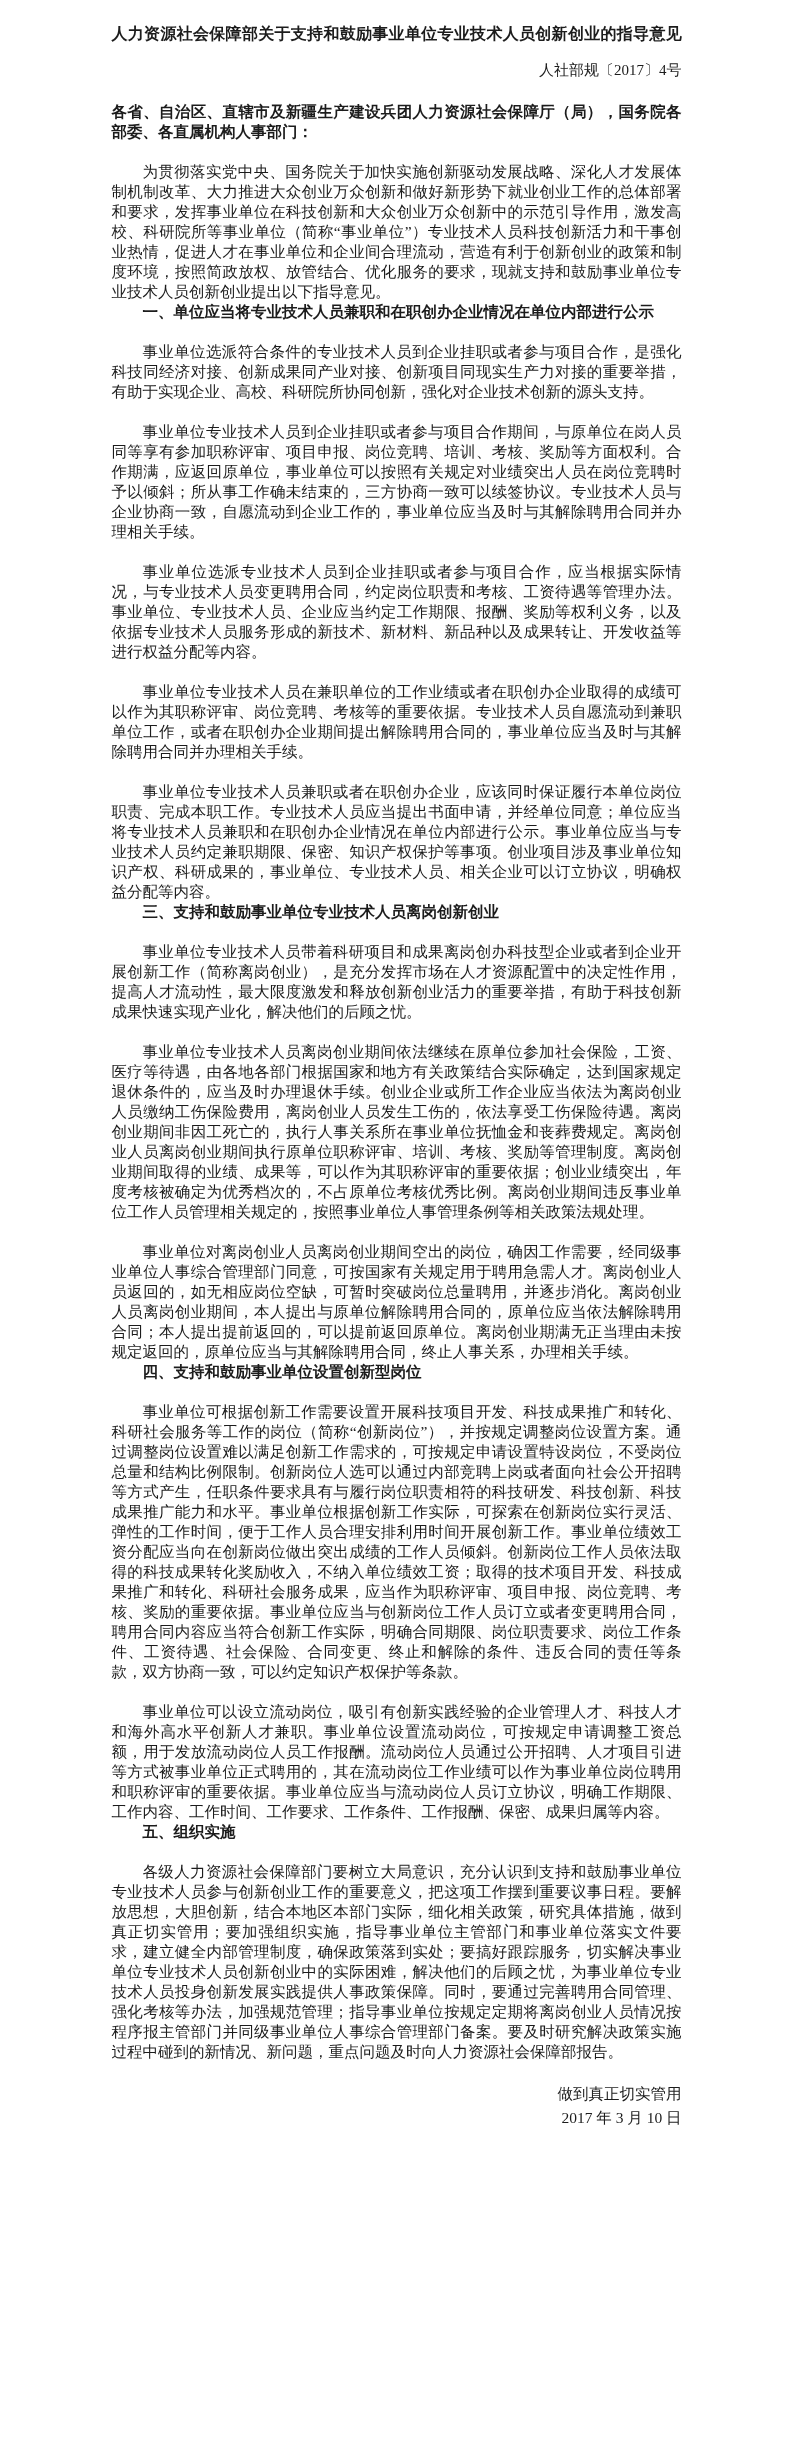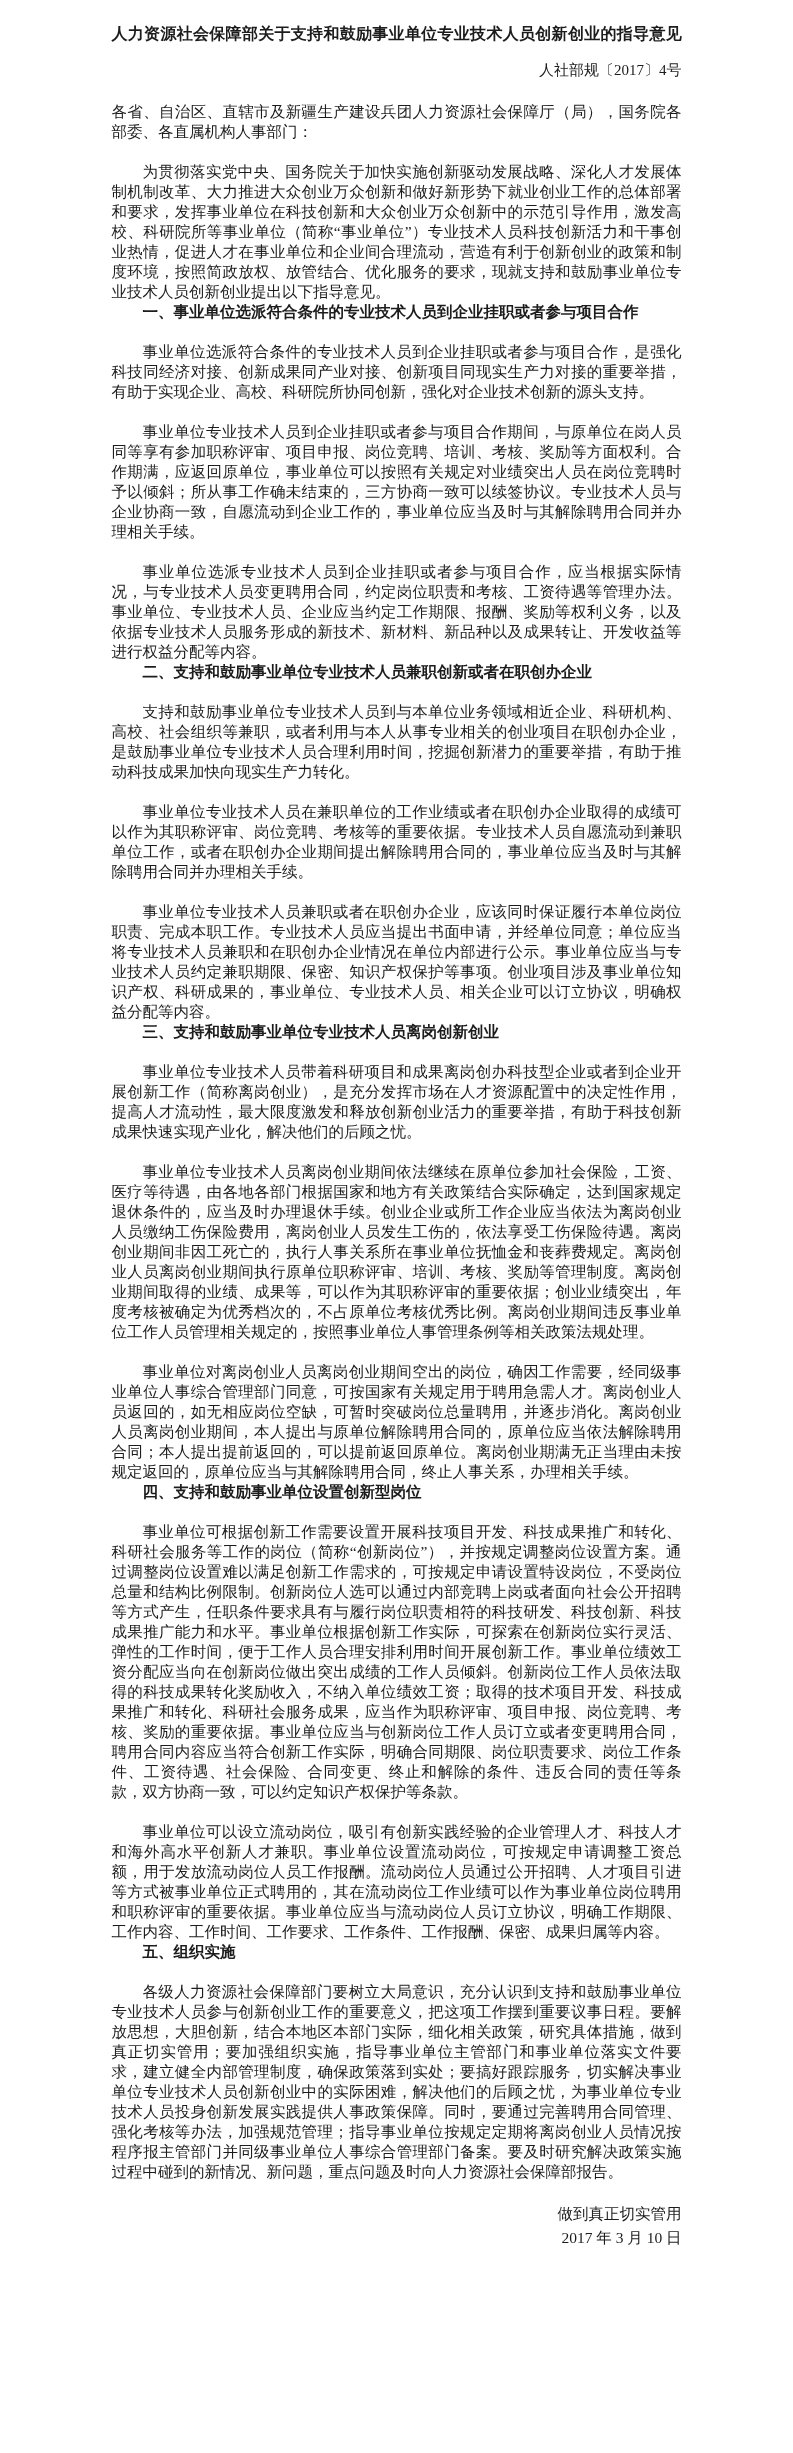--- a/index.html
+++ b/index.html
@@ -36,20 +36,21 @@
   }
   .doc-body p {
     font-size: 15.5px;
     line-height: 20px;
     margin: 0 0 20px 0;
     text-indent: 2em;
     text-align: justify;
   }
   .doc-body p.no-indent {
     text-indent: 0;
+    font-weight: bold;
   }
   .doc-body h2 {
     font-size: 15.5px;
     line-height: 20px;
     font-weight: bold;
     text-indent: 2em;
     
     margin: -20px 0 20px 0;
   }
   .sig {
@@ -61,26 +62,24 @@
 </style>
 </head>
 <body>
 
 <div class="page">
   <h1 class="doc-title">人力资源社会保障部关于支持和鼓励事业单位专业技术人员创新创业的指导意见</h1>
   <div class="docnum">人社部规〔2017〕4号</div>
   <div class="doc-body">
       <p class="no-indent">各省、自治区、直辖市及新疆生产建设兵团人力资源社会保障厅（局），国务院各部委、各直属机构人事部门：</p>
       <p>为贯彻落实党中央、国务院关于加快实施创新驱动发展战略、深化人才发展体制机制改革、大力推进大众创业万众创新和做好新形势下就业创业工作的总体部署和要求，发挥事业单位在科技创新和大众创业万众创新中的示范引导作用，激发高校、科研院所等事业单位（简称“事业单位”）专业技术人员科技创新活力和干事创业热情，促进人才在事业单位和企业间合理流动，营造有利于创新创业的政策和制度环境，按照简政放权、放管结合、优化服务的要求，现就支持和鼓励事业单位专业技术人员创新创业提出以下指导意见。</p>
-      <h2>一、事业单位选派符合条件的专业技术人员到企业挂职或者参与项目合作</h2>
+      <h2>一、单位应当将专业技术人员兼职和在职创办企业情况在单位内部进行公示</h2>
       <p>事业单位选派符合条件的专业技术人员到企业挂职或者参与项目合作，是强化科技同经济对接、创新成果同产业对接、创新项目同现实生产力对接的重要举措，有助于实现企业、高校、科研院所协同创新，强化对企业技术创新的源头支持。</p>
       <p>事业单位专业技术人员到企业挂职或者参与项目合作期间，与原单位在岗人员同等享有参加职称评审、项目申报、岗位竞聘、培训、考核、奖励等方面权利。合作期满，应返回原单位，事业单位可以按照有关规定对业绩突出人员在岗位竞聘时予以倾斜；所从事工作确未结束的，三方协商一致可以续签协议。专业技术人员与企业协商一致，自愿流动到企业工作的，事业单位应当及时与其解除聘用合同并办理相关手续。</p>
       <p>事业单位选派专业技术人员到企业挂职或者参与项目合作，应当根据实际情况，与专业技术人员变更聘用合同，约定岗位职责和考核、工资待遇等管理办法。事业单位、专业技术人员、企业应当约定工作期限、报酬、奖励等权利义务，以及依据专业技术人员服务形成的新技术、新材料、新品种以及成果转让、开发收益等进行权益分配等内容。</p>
-      <h2>二、支持和鼓励事业单位专业技术人员兼职创新或者在职创办企业</h2>
-      <p>支持和鼓励事业单位专业技术人员到与本单位业务领域相近企业、科研机构、高校、社会组织等兼职，或者利用与本人从事专业相关的创业项目在职创办企业，是鼓励事业单位专业技术人员合理利用时间，挖掘创新潜力的重要举措，有助于推动科技成果加快向现实生产力转化。</p>
       <p>事业单位专业技术人员在兼职单位的工作业绩或者在职创办企业取得的成绩可以作为其职称评审、岗位竞聘、考核等的重要依据。专业技术人员自愿流动到兼职单位工作，或者在职创办企业期间提出解除聘用合同的，事业单位应当及时与其解除聘用合同并办理相关手续。</p>
       <p>事业单位专业技术人员兼职或者在职创办企业，应该同时保证履行本单位岗位职责、完成本职工作。专业技术人员应当提出书面申请，并经单位同意；单位应当将专业技术人员兼职和在职创办企业情况在单位内部进行公示。事业单位应当与专业技术人员约定兼职期限、保密、知识产权保护等事项。创业项目涉及事业单位知识产权、科研成果的，事业单位、专业技术人员、相关企业可以订立协议，明确权益分配等内容。</p>
       <h2>三、支持和鼓励事业单位专业技术人员离岗创新创业</h2>
       <p>事业单位专业技术人员带着科研项目和成果离岗创办科技型企业或者到企业开展创新工作（简称离岗创业），是充分发挥市场在人才资源配置中的决定性作用，提高人才流动性，最大限度激发和释放创新创业活力的重要举措，有助于科技创新成果快速实现产业化，解决他们的后顾之忧。</p>
       <p>事业单位专业技术人员离岗创业期间依法继续在原单位参加社会保险，工资、医疗等待遇，由各地各部门根据国家和地方有关政策结合实际确定，达到国家规定退休条件的，应当及时办理退休手续。创业企业或所工作企业应当依法为离岗创业人员缴纳工伤保险费用，离岗创业人员发生工伤的，依法享受工伤保险待遇。离岗创业期间非因工死亡的，执行人事关系所在事业单位抚恤金和丧葬费规定。离岗创业人员离岗创业期间执行原单位职称评审、培训、考核、奖励等管理制度。离岗创业期间取得的业绩、成果等，可以作为其职称评审的重要依据；创业业绩突出，年度考核被确定为优秀档次的，不占原单位考核优秀比例。离岗创业期间违反事业单位工作人员管理相关规定的，按照事业单位人事管理条例等相关政策法规处理。</p>
       <p>事业单位对离岗创业人员离岗创业期间空出的岗位，确因工作需要，经同级事业单位人事综合管理部门同意，可按国家有关规定用于聘用急需人才。离岗创业人员返回的，如无相应岗位空缺，可暂时突破岗位总量聘用，并逐步消化。离岗创业人员离岗创业期间，本人提出与原单位解除聘用合同的，原单位应当依法解除聘用合同；本人提出提前返回的，可以提前返回原单位。离岗创业期满无正当理由未按规定返回的，原单位应当与其解除聘用合同，终止人事关系，办理相关手续。</p>
       <h2>四、支持和鼓励事业单位设置创新型岗位</h2>
       <p>事业单位可根据创新工作需要设置开展科技项目开发、科技成果推广和转化、科研社会服务等工作的岗位（简称“创新岗位”），并按规定调整岗位设置方案。通过调整岗位设置难以满足创新工作需求的，可按规定申请设置特设岗位，不受岗位总量和结构比例限制。创新岗位人选可以通过内部竞聘上岗或者面向社会公开招聘等方式产生，任职条件要求具有与履行岗位职责相符的科技研发、科技创新、科技成果推广能力和水平。事业单位根据创新工作实际，可探索在创新岗位实行灵活、弹性的工作时间，便于工作人员合理安排利用时间开展创新工作。事业单位绩效工资分配应当向在创新岗位做出突出成绩的工作人员倾斜。创新岗位工作人员依法取得的科技成果转化奖励收入，不纳入单位绩效工资；取得的技术项目开发、科技成果推广和转化、科研社会服务成果，应当作为职称评审、项目申报、岗位竞聘、考核、奖励的重要依据。事业单位应当与创新岗位工作人员订立或者变更聘用合同，聘用合同内容应当符合创新工作实际，明确合同期限、岗位职责要求、岗位工作条件、工资待遇、社会保险、合同变更、终止和解除的条件、违反合同的责任等条款，双方协商一致，可以约定知识产权保护等条款。</p>
       <p>事业单位可以设立流动岗位，吸引有创新实践经验的企业管理人才、科技人才和海外高水平创新人才兼职。事业单位设置流动岗位，可按规定申请调整工资总额，用于发放流动岗位人员工作报酬。流动岗位人员通过公开招聘、人才项目引进等方式被事业单位正式聘用的，其在流动岗位工作业绩可以作为事业单位岗位聘用和职称评审的重要依据。事业单位应当与流动岗位人员订立协议，明确工作期限、工作内容、工作时间、工作要求、工作条件、工作报酬、保密、成果归属等内容。</p>
       <h2>五、组织实施</h2>

